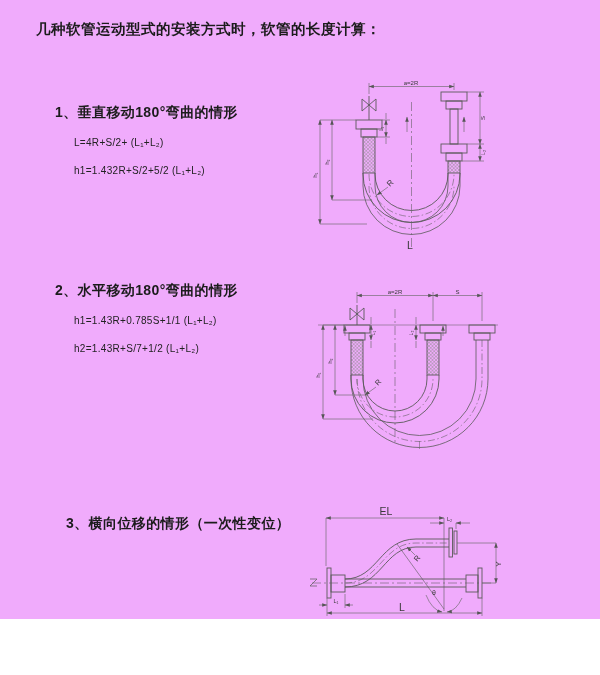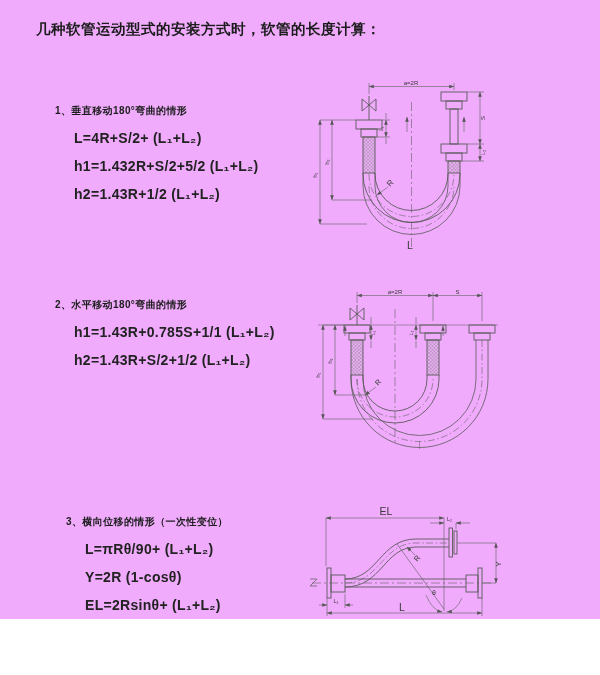--- a/index.html
+++ b/index.html
@@ -1,64 +1,58 @@
 <!DOCTYPE html>
 <html><head>
 <meta charset="utf-8">
 <style>
   html,body{margin:0;padding:0;background:#fff;}
   .page{position:relative;width:600px;height:619px;background:#f0abfc;overflow:hidden;
         font-family:"Liberation Sans","DejaVu Sans",sans-serif;color:#1c1c1c;}
   .title{position:absolute;left:36px;top:20px;font-size:14.5px;font-weight:bold;letter-spacing:0.5px;}
   .sec-text{position:absolute;}
-  .sec-text h2{margin:0 0 13px 0;font-size:10px;font-weight:bold;letter-spacing:0.4px;}
+  .sec-text h2{margin:0 0 13px 0;font-size:14px;font-weight:bold;letter-spacing:0.4px;}
   .sec-text .formulas{padding-left:19px;}
-  .sec-text .formula{margin:0 0 13px 0;font-size:14px;line-height:15px;letter-spacing:0.3px;
-                     font-weight:700;color:#222;}
+  .sec-text .formula{margin:0 0 13px 0;font-size:10px;line-height:15px;letter-spacing:0.3px;
+                     font-weight:400;color:#222;}
   #sec1-text{left:55px;top:104px;}
-  #sec2-text{left:55px;top:298px;}
+  #sec2-text{left:55px;top:282px;}
   #sec3-text{left:66px;top:515px;}
   .fig{position:absolute;}
   #fig1{left:312px;top:72px;width:280px;height:190px;}
   #fig2{left:310px;top:283px;width:285px;height:170px;}
   #fig3{left:298px;top:498px;width:300px;height:160px;}
   svg{display:block;}
   svg text{font-family:"Liberation Sans","DejaVu Sans",sans-serif;fill:#3a3a3a;}
 </style>
 </head>
 <body>
 
 <div class="page">
 
   <div class="title">几种软管运动型式的安装方式时，软管的长度计算：</div>
 
   <div class="sec-text" id="sec1-text">
     <h2>1、垂直移动180°弯曲的情形</h2>
     <div class="formulas">
       <p class="formula">L=4R+S/2+ (L₁+L₂)</p>
       <p class="formula">h1=1.432R+S/2+5/2 (L₁+L₂)</p>
-      <p class="formula">h2=1.43R+1/2 (L₁+L₂)</p>
     </div>
   </div>
 
   <div class="sec-text" id="sec2-text">
     <h2>2、水平移动180°弯曲的情形</h2>
     <div class="formulas">
       <p class="formula">h1=1.43R+0.785S+1/1 (L₁+L₂)</p>
-      <p class="formula">h2=1.43R+S/2+1/2 (L₁+L₂)</p>
+      <p class="formula">h2=1.43R+S/7+1/2 (L₁+L₂)</p>
     </div>
   </div>
 
   <div class="sec-text" id="sec3-text">
     <h2>3、横向位移的情形（一次性变位）</h2>
-    <div class="formulas">
-      <p class="formula">L=πRθ/90+ (L₁+L₂)</p>
-      <p class="formula">Y=2R (1-cosθ)</p>
-      <p class="formula">EL=2Rsinθ+ (L₁+L₂)</p>
-    </div>
   </div>
 
   <div class="fig" id="fig1">
   <svg viewBox="0 0 280 190" width="280" height="190">
     <defs>
       <marker id="arr1" markerWidth="7" markerHeight="7" refX="4.8" refY="2.6" orient="auto-start-reverse" markerUnits="userSpaceOnUse">
         <path d="M0,0.8 L5,2.6 L0,4.4 Z" fill="#555"></path>
       </marker>
       <pattern id="ht1" width="3.5" height="3.5" patternUnits="userSpaceOnUse">
         <path d="M0,0 L3.5,3.5 M3.5,0 L0,3.5" stroke="#8d8d8d" stroke-width="0.5"></path>

